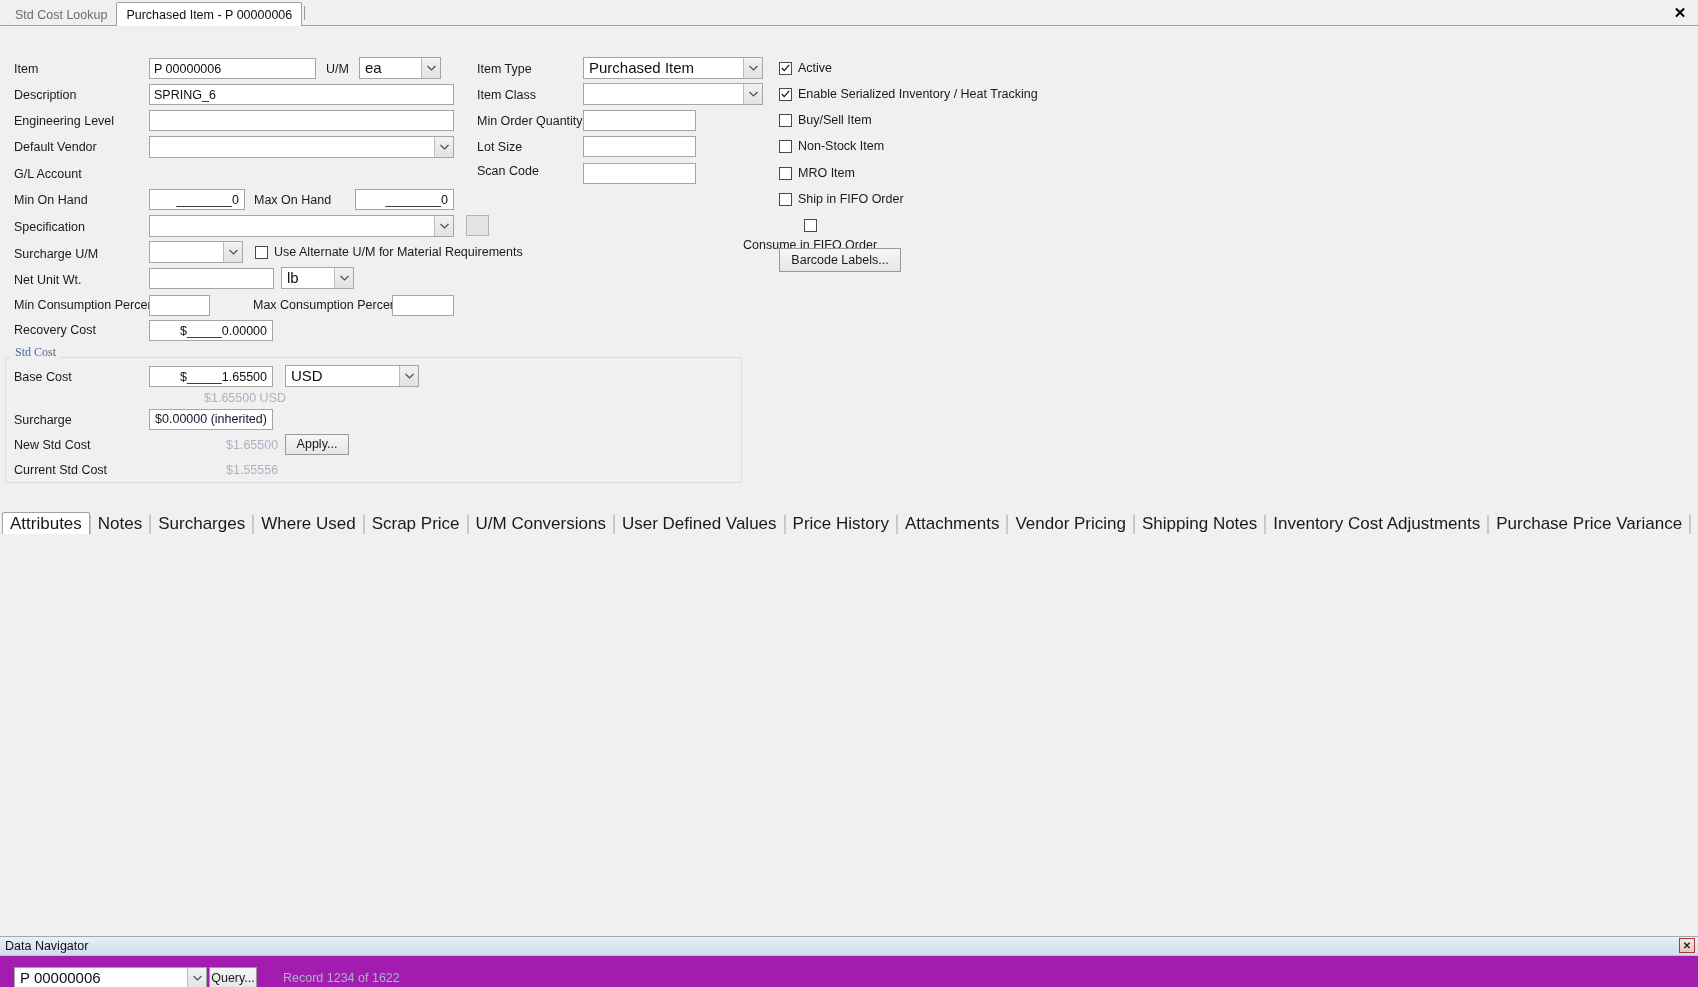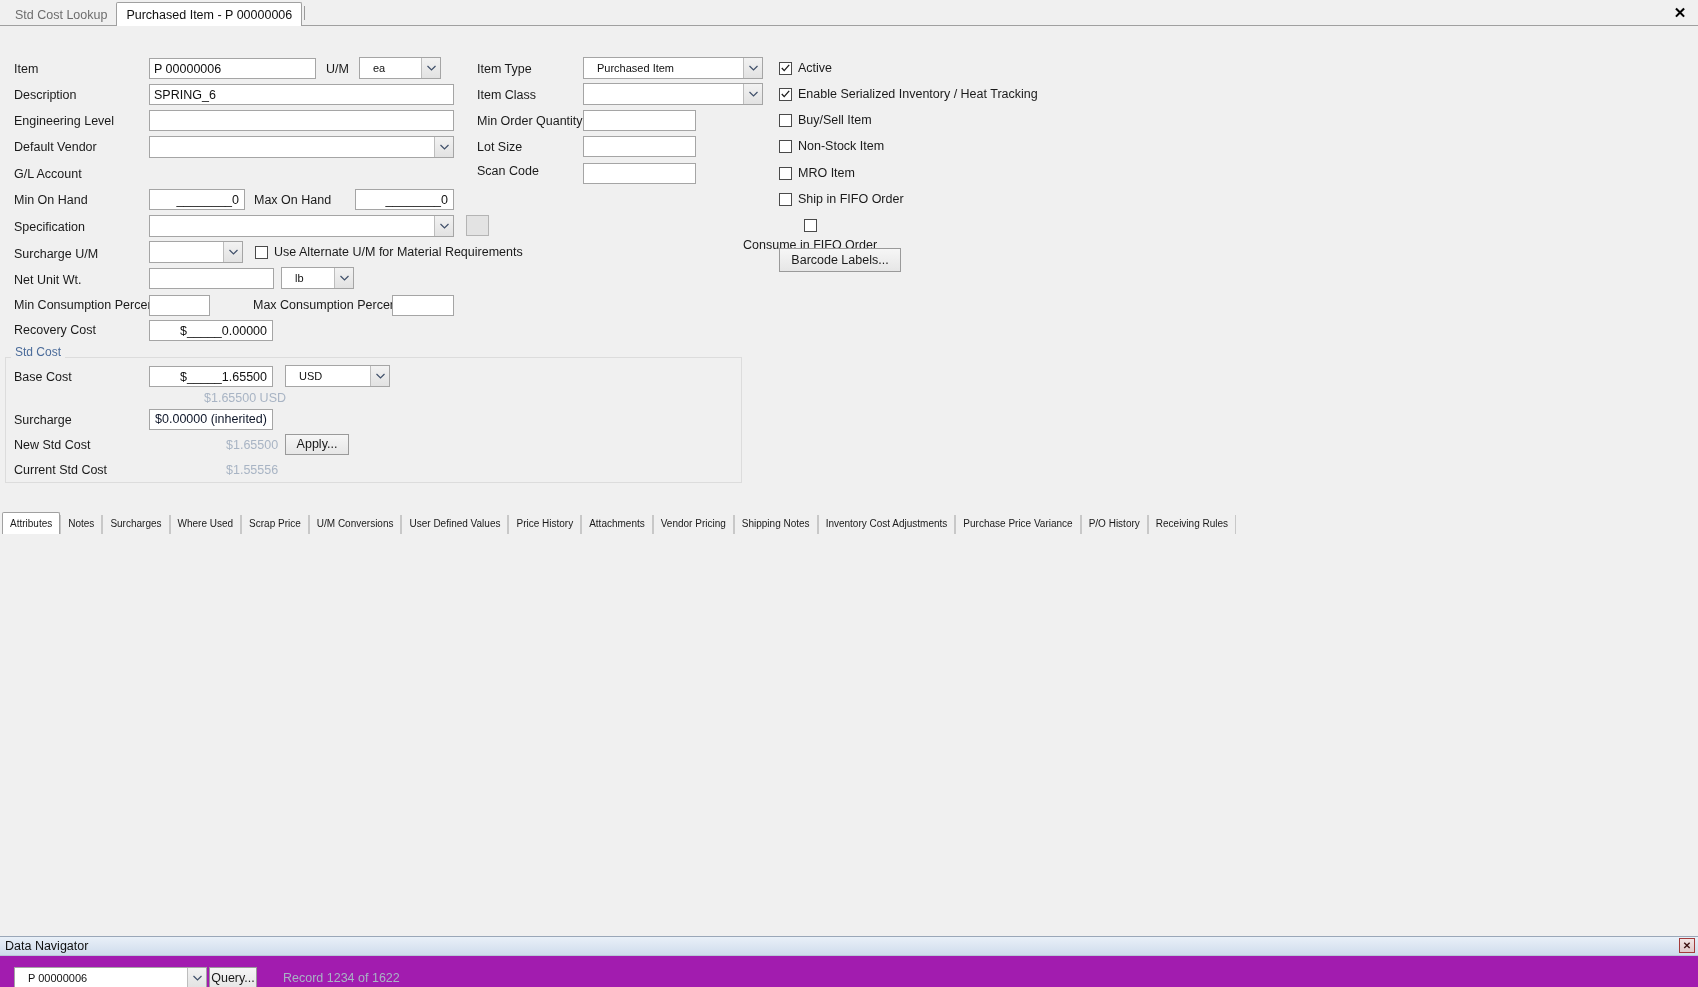--- a/index.html
+++ b/index.html
@@ -88,23 +88,22 @@
   .combo {
     position: absolute;
     background: #ffffff;
     border: 1px solid #a5a5a5;
     height: 22px;
     display: flex; align-items: stretch;
     overflow: hidden;
   }
   .combo .val {
     flex: 1; padding: 0 5px; line-height: 20px;
-    font-size: 11px; color:#101010; white-space: nowrap;
+    font-size: 15px; color:#101010; white-space: nowrap;
     overflow: hidden;
-    margin-left: 8px;
   }
   .combo .arrow {
     width: 19px;
     background: linear-gradient(#f2f2f2, #e2e2e2);
     border-left: 1px solid #bdbdbd;
     display:flex; align-items:center; justify-content:center;
   }
   .combo .arrow svg { display:block; }
 
   
@@ -171,21 +170,21 @@
     width: 1698px; height: 22px;
     display: flex; align-items: flex-end;
     background: #f0f0f0;
   }
   .tabstrip-inner {
     display: flex; align-items: flex-end; height: 22px; padding-left: 2px;
   }
   .btab {
     height: 19px; line-height: 18px;
     padding: 0 7px;
-    font-size: 10px;
+    font-size: 17px;
     color: #1a1a1a;
     border-left: 1px solid #c8c8c8;
     border-right: 1px solid #c8c8c8;
     background: transparent;
     white-space: nowrap;
     cursor: default;
   }
   .btab.active {
     background: #ffffff;
     border: 1px solid #a0a0a0;
@@ -417,25 +416,25 @@
       <span class="cblabel">Ship in FIFO Order</span>
     </div>
     <div class="cb" style="left:743px; top:193px;flex-direction:column;">
       <span class="box"></span>
       <span class="cblabel">Consume in FIFO Order</span>
     </div>
 
     <div class="btn" style="left:779px; top:222px; width:122px; height:24px;">Barcode Labels...</div>
 
     <div class="groupbox" style="left:5px; top:331px; width:737px; height:126px;"></div>
-    <div class="groupbox-title" style="left:11px; top:319px;">Std Cost</div>
+    <div class="groupbox-title" style="left:11px; top:319px;font-family:Liberation Serif, serif;">Std Cost</div>
 
     <div class="lbl" style="left:14px; top:343px;">Base Cost</div>
     <input class="fld num" style="left: 149px; top: 340px; width: 124px;" readonly="" value="$_____1.65500">
-    <div class="combo" style="left:285px; top:339px; width:105px;">
+    <div class="combo" style="left:285px; top:339px; width:134px;">
       <div class="val">USD</div>
       <div class="arrow">
         <svg width="9" height="6" viewBox="0 0 9 6">
             <path d="M0.5 1 L4.5 5 L8.5 1" fill="none" stroke="#40506a" stroke-width="1.2"></path>
           </svg>
       </div>
     </div>
     <div class="muted" style="left:204px; top:364px;">$1.65500 USD</div>
 
     <div class="lbl" style="left:14px; top:386px;">Surcharge</div>

